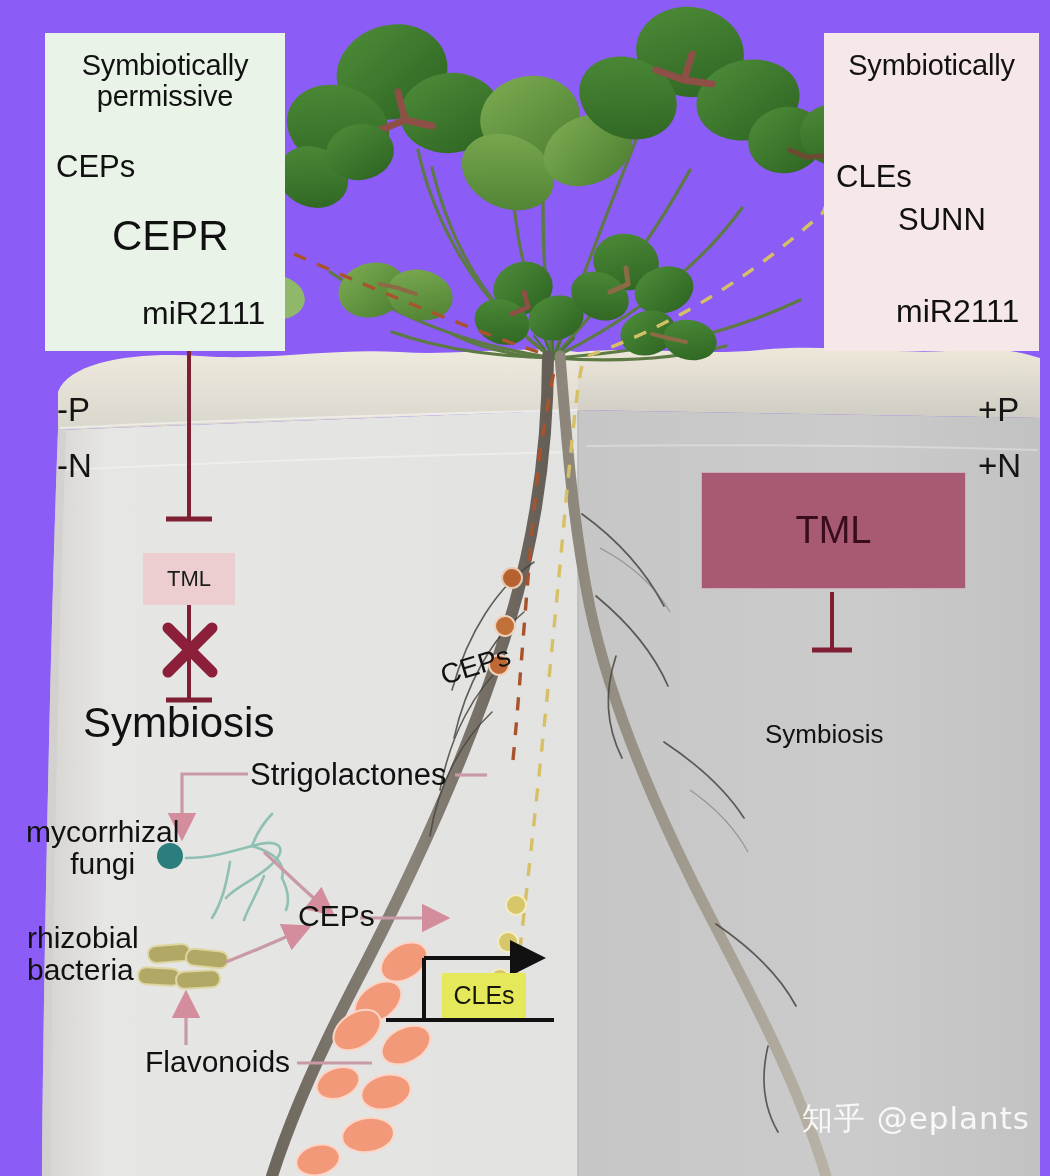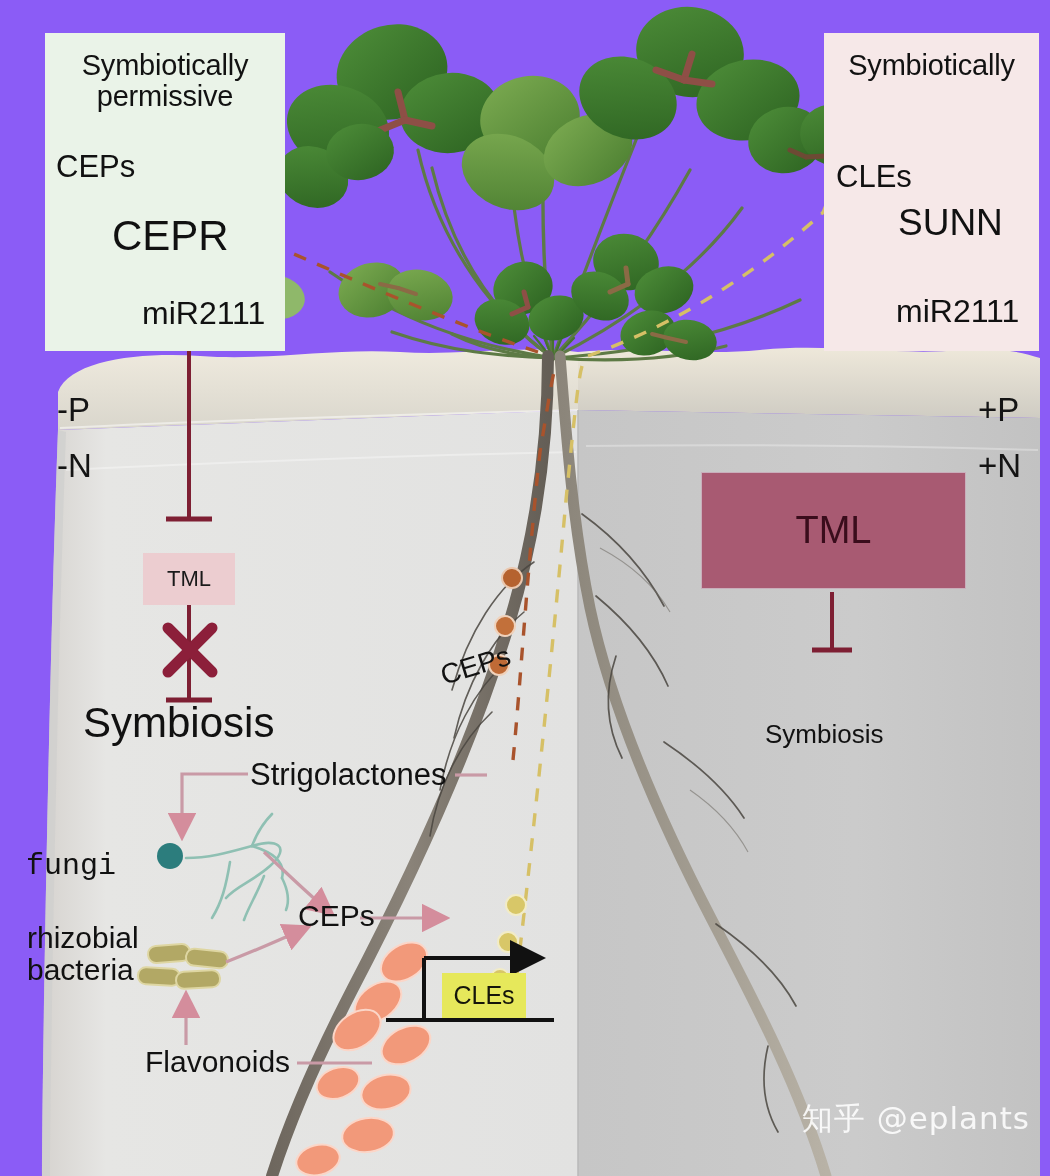--- a/index.html
+++ b/index.html
@@ -433,38 +433,38 @@
   </div>
   <div class="txt" style="left:56px; top:150px; font-size:31px;">CEPs</div>
   <div class="txt" style="left:112px; top:213px; font-size:42px;">CEPR</div>
   <div class="txt" style="left:142px; top:296px; font-size:32px;">miR2111</div>
 
   <div class="panel" id="panel-right"></div>
   <div class="txt panel-title" style="left:824px; top:50px; width:215px;">
     <span>Symbiotically</span>
   </div>
   <div class="txt" style="left:836px; top:160px; font-size:31px;">CLEs</div>
-  <div class="txt" style="left:898px; top:203px; font-size:37px;">SUNN</div>
+  <div class="txt" style="left:898px; top:203px; font-size:31px;">SUNN</div>
   <div class="txt" style="left:896px; top:294px; font-size:32px;">miR2111</div>
 
   <div class="txt nutrient" style="left:57px; top:392px;">-P</div>
   <div class="txt nutrient" style="left:57px; top:448px;">-N</div>
   <div class="txt nutrient" style="left:978px; top:392px;">+P</div>
   <div class="txt nutrient" style="left:978px; top:448px;">+N</div>
 
   <div class="tml-small">TML</div>
   <div class="txt" style="left:83px; top:700px; font-size:42px;">Symbiosis</div>
 
   <div class="tml-big">TML</div>
   <div class="txt" style="left:765px; top:720px; font-size:26px;">Symbiosis</div>
 
   <div class="txt" style="left:250px; top:758px; font-size:31px;">Strigolactones</div>
   <div class="txt" style="left:26px; top:816px; font-size:30px;">
-    <br>
-    <span style="display:inline-block; width:100%; text-align:right;font-family:Liberation Mono, monospace;">fungi</span>
+    <span>mycorrhizal</span><br>
+    <span style="display:inline-block; width:100%; text-align:center;">fungi</span>
   </div>
   <div class="txt" style="left:27px; top:922px; font-size:30px;">
     <span>rhizobial</span><br>
     <span>bacteria</span>
   </div>
   <div class="txt" style="left:298px; top:900px; font-size:30px;">CEPs</div>
   <div class="txt" style="left:145px; top:1046px; font-size:30px;">Flavonoids</div>
   <div class="cles-box">CLEs</div>
 
   <div class="txt" style="left:437px; top:662px; font-size:28px; transform:rotate(-17deg); transform-origin:left top;">CEPs</div>

